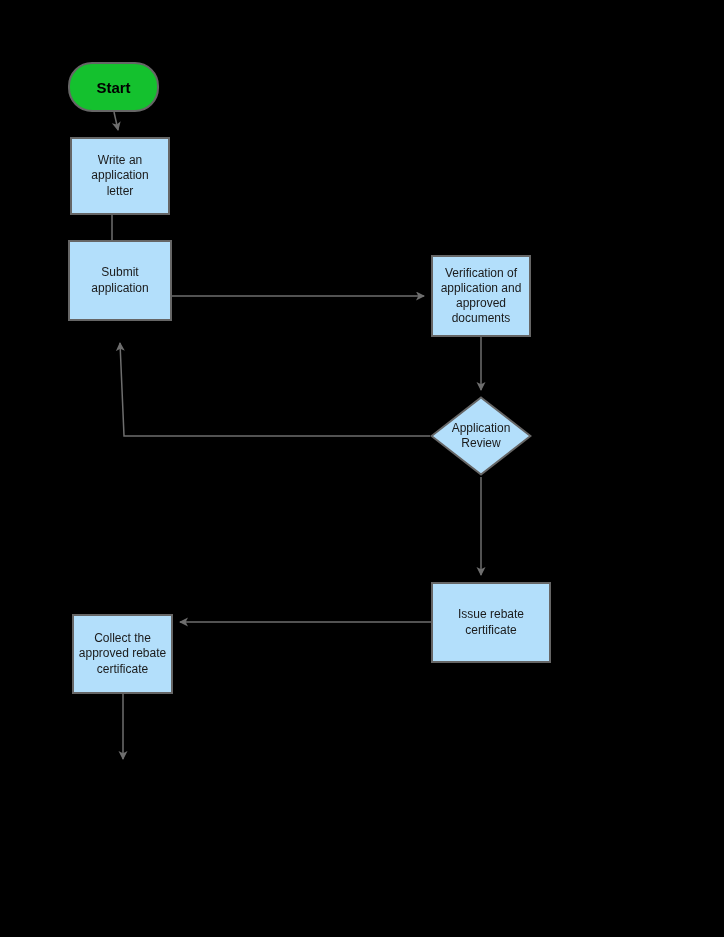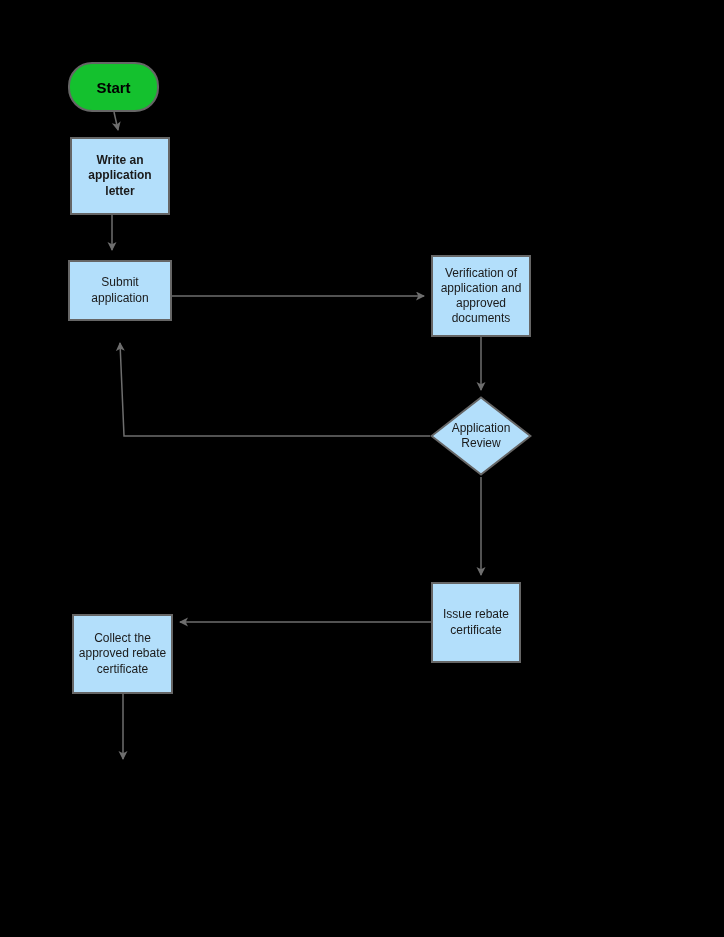--- a/index.html
+++ b/index.html
@@ -63,25 +63,25 @@
     left: 0; top: 0;
     width: 100%; height: 100%;
   }
   .decision .shape polygon {
     fill: var(--node-fill, #B3DFFB);
     stroke: var(--node-border, #666666);
     stroke-width: 2;
   }
   
   #node-start   { left: 68px;  top: 62px;  width: 91px;  height: 50px; }
-  #node-write   { left: 70px;  top: 137px; width: 100px; height: 78px; font-weight: bold; }
-  #node-submit  { left: 68px;  top: 260px; width: 104px; height: 61px; }
+  #node-write   { left: 70px;  top: 137px; width: 100px; height: 78px; }
+  #node-submit  { left: 68px;  top: 240px; width: 104px; height: 81px; }
   #node-verify  { left: 431px; top: 255px; width: 100px; height: 82px; }
   #node-review  { left: 430px; top: 396px; width: 102px; height: 80px; }
-  #node-issue   { left: 431px; top: 582px; width: 90px; height: 81px; }
+  #node-issue   { left: 431px; top: 582px; width: 120px; height: 81px; }
   #node-collect { left: 72px;  top: 614px; width: 101px; height: 80px; }
   #node-end     { left: 73px;  top: 766px; width: 93px;  height: 51px; }
 </style>
 </head>
 <body>
 
 <div class="canvas">
 
   <svg class="edges" viewBox="0 0 724 937" xmlns="http://www.w3.org/2000/svg">
     <defs>

